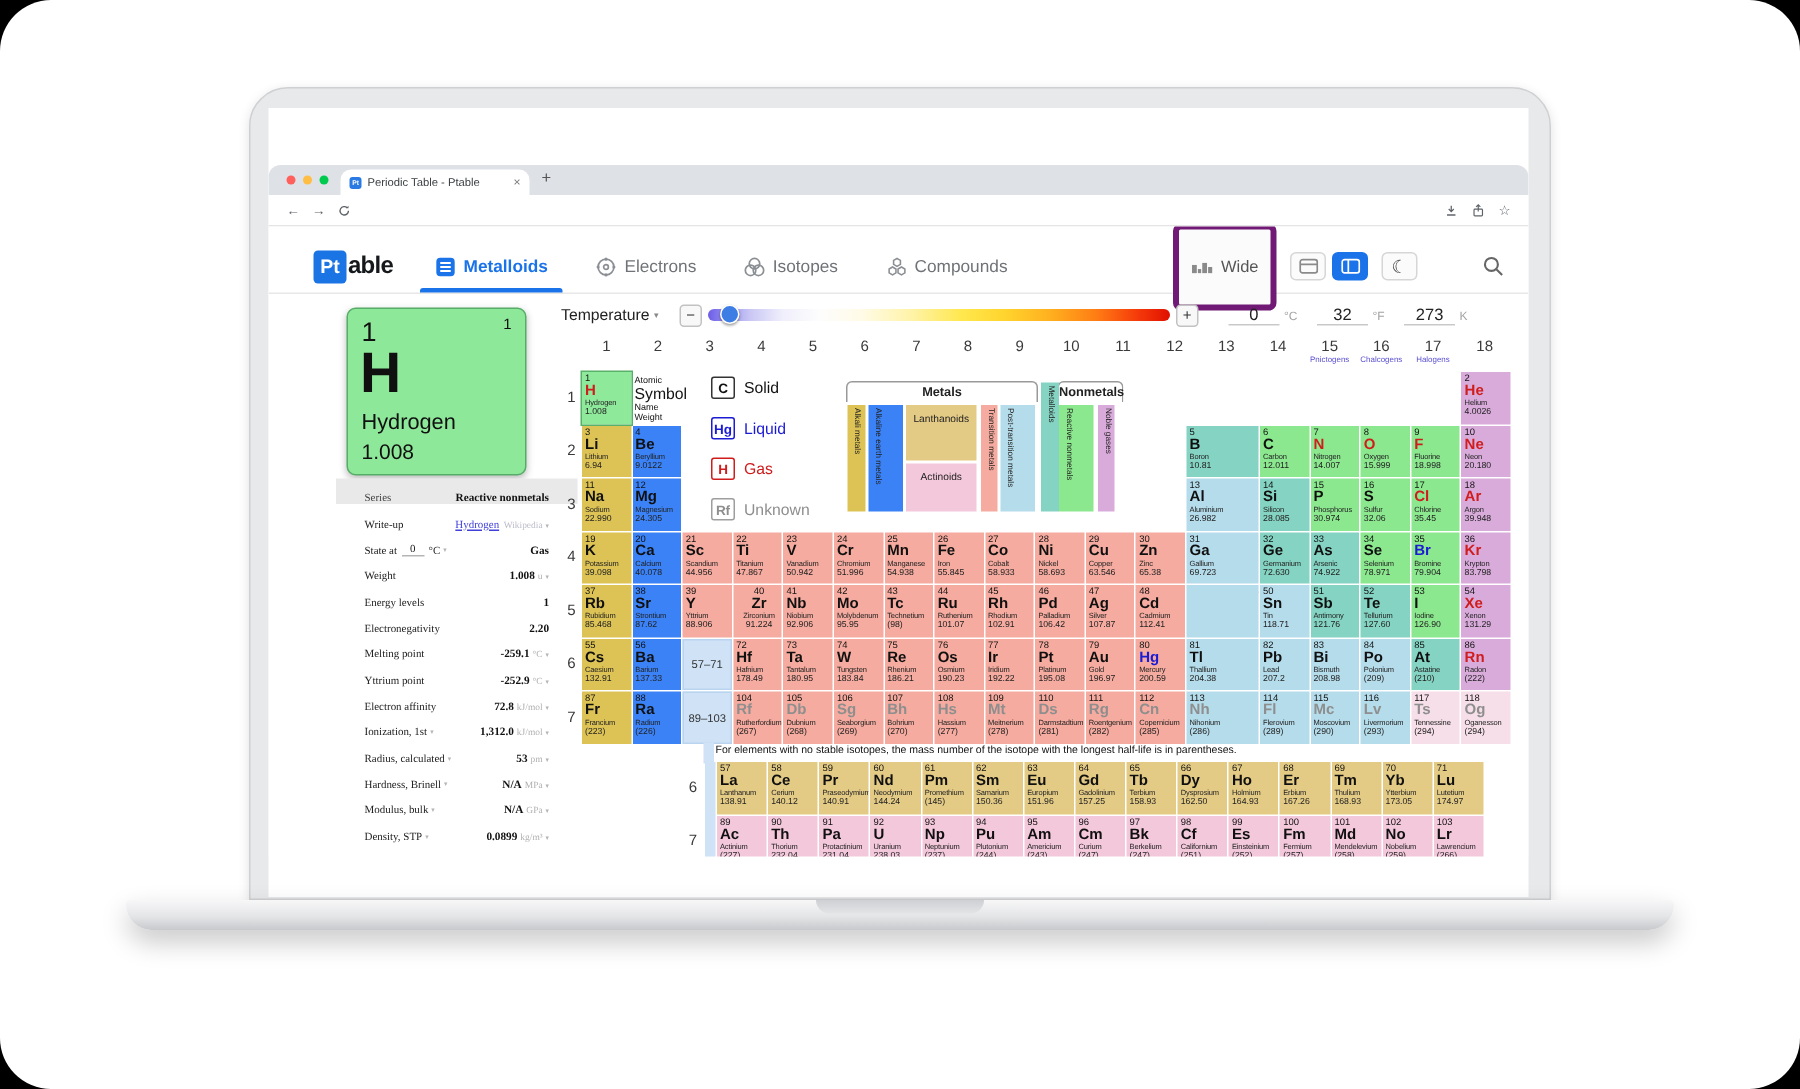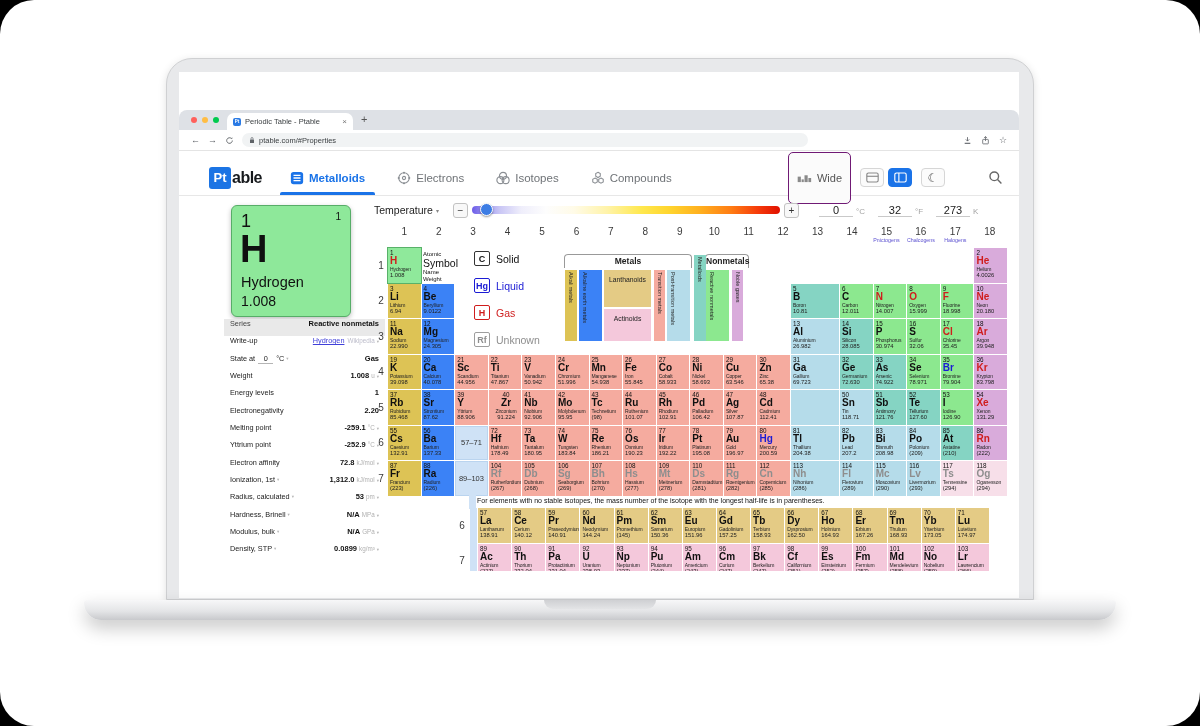--- a/index.html
+++ b/index.html
@@ -47,21 +47,21 @@
   .logo { display:flex; align-items:center; gap:1px; }
   .logo-pt { width:22px; height:22px; background:#1b74e4; color:#fff; border-radius:3px; font-size:13px;
              font-weight:bold; display:flex; align-items:center; justify-content:center; }
   .logo-able { font-size:16px; font-weight:bold; color:#16191c; letter-spacing:-0.5px; }
   .navtabs { margin-left:28px; display:flex; gap:32px; height:100%; align-items:center; }
   .navtab { height:100%; display:flex; align-items:center; gap:5px; font-size:11.5px; color:#6f7377; position:relative; }
   .navtab.active { color:#1a73e8; font-weight:bold; }
   .navtab.active::after { content:''; position:absolute; bottom:0; left:-10px; right:-10px; height:3px;
                           background:#1a73e8; border-radius:2px 2px 0 0; }
   .navright { margin-left:auto; margin-right:16px; display:flex; gap:9px; align-items:center; }
-  .wide-btn { border:1px solid #701a75; border-radius:5px; padding:19px 8px; display:flex; gap:5px;
+  .wide-btn { border:4px solid #701a75; border-radius:5px; padding:19px 8px; display:flex; gap:5px;
               align-items:center; font-size:11px; color:#555; background:#fbfbfb; }
   .layout-group { display:flex; gap:4px; }
   .sq-btn { width:24px; height:19px; border:1px solid #d6d6d6; border-radius:4px; background:#fbfbfb;
             display:flex; align-items:center; justify-content:center; }
   .sq-btn.active { background:#1a73e8; border-color:#1a73e8; }
   .moon { font-size:12px; color:#444; }
   .searchbtn { margin-left:34px; display:flex; align-items:center; }
 
   
   .temp-row { position:absolute; left:195px; top:46px; right:8px; height:26px; display:flex; align-items:center; }
@@ -83,21 +83,21 @@
   .h-tile { position:absolute; left:52px; top:54px; width:120px; height:112px; background:#8ee89a;
             border:1px solid #57ad68; border-radius:6px; box-shadow:0 2px 5px rgba(0,0,0,0.25); }
   .tile-number { position:absolute; left:9px; top:5px; font-size:18px; color:#111; }
   .tile-group { position:absolute; right:9px; top:5px; font-size:10px; color:#111; }
   .tile-symbol { position:absolute; left:8px; top:22px; font-size:38px; font-weight:600; color:#101010; }
   .tile-name { position:absolute; left:9px; top:68px; font-size:14.5px; color:#101010; }
   .tile-weight { position:absolute; left:9px; top:87px; font-size:14px; color:#101010; }
 
   
   .props { position:absolute; left:45px; top:168px; width:161px; }
-  .prow { height:17.35px; display:flex; align-items:flex-start; justify-content:space-between; padding:0 6px; }
+  .prow { height:17.35px; display:flex; align-items:flex-end; justify-content:space-between; padding:0 19px;font-family:Liberation Serif, serif; }
   .prow.phead { background:#e9e9e9; }
   .plft { display:flex; align-items:center; }
   .plab { font-size:7.3px; color:#222; }
   .phead .plab { color:#444; }
   .prgt { display:flex; align-items:baseline; }
   .pval { font-size:7.5px; font-weight:bold; color:#111; }
   .phead .pval { font-size:7.5px; font-weight:bold; }
   .punit2 { font-size:6.3px; color:#b0b0b0; margin-left:2px; }
   .pdd { font-size:4.5px; color:#b5b5b5; margin-left:2px; }
   .plink { font-size:7.3px; color:#4040d9; text-decoration:underline; }
@@ -191,27 +191,20 @@
       </div>
       <span class="newtab">+</span>
     </div>
     <div class="urlbar">
       <span class="navarrow">←</span>
       <span class="navarrow">→</span>
       <svg width="9" height="9" viewBox="0 0 16 16">
           <path d="M13 8a5 5 0 1 1-1.5-3.5" fill="none" stroke="#5f6368" stroke-width="1.6"></path>
           <path d="M13 2v3h-3z" fill="#5f6368"></path>
         </svg>
-      <div class="urlpill">
-        <svg width="6" height="8" viewBox="0 0 12 14">
-            <rect x="2" y="6" width="8" height="7" rx="1" fill="#5f6368"></rect>
-            <path d="M4 6V4a2 2 0 0 1 4 0v2" fill="none" stroke="#5f6368" stroke-width="1.4"></path>
-          </svg>
-        <span class="urltext">ptable.com/#Properties</span>
-      </div>
       <div class="urlbar-right">
         <svg width="9" height="9" viewBox="0 0 16 16">
             <path d="M8 2v7M5 6l3 3 3-3" fill="none" stroke="#5f6368" stroke-width="1.5"></path>
             <path d="M3 12h10v2H3z" fill="#5f6368"></path>
           </svg>
         <svg width="9" height="9" viewBox="0 0 16 16">
             <rect x="3" y="6" width="10" height="8" rx="1" fill="none" stroke="#5f6368" stroke-width="1.4"></rect>
             <path d="M8 1v8M5.5 3.5L8 1l2.5 2.5" fill="none" stroke="#5f6368" stroke-width="1.4"></path>
           </svg>
         <span class="star">☆</span>

